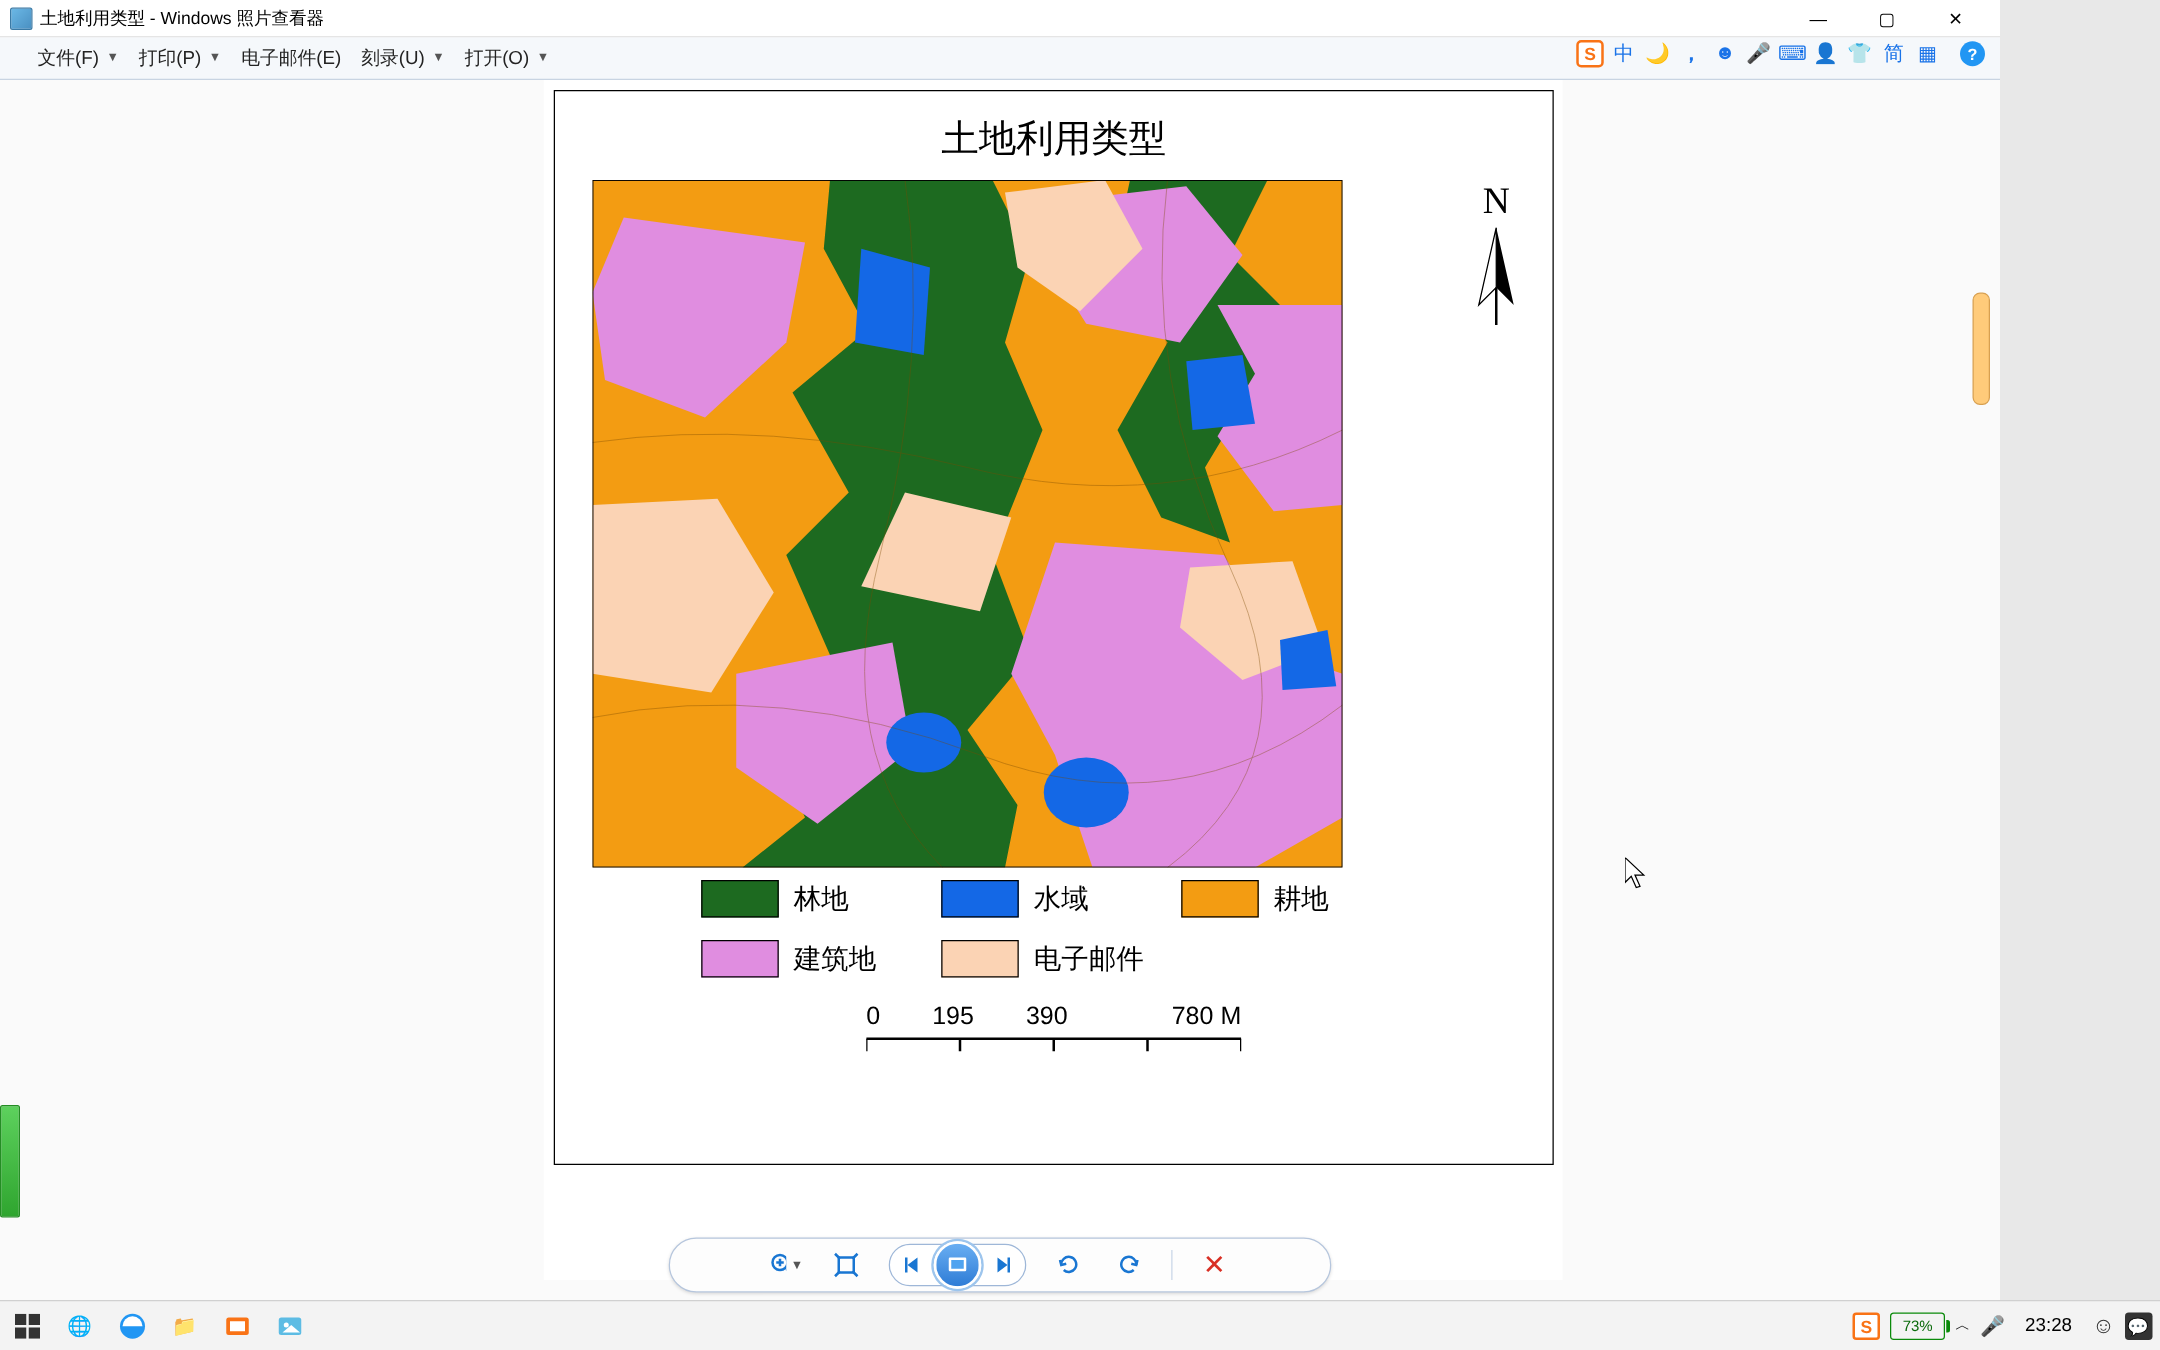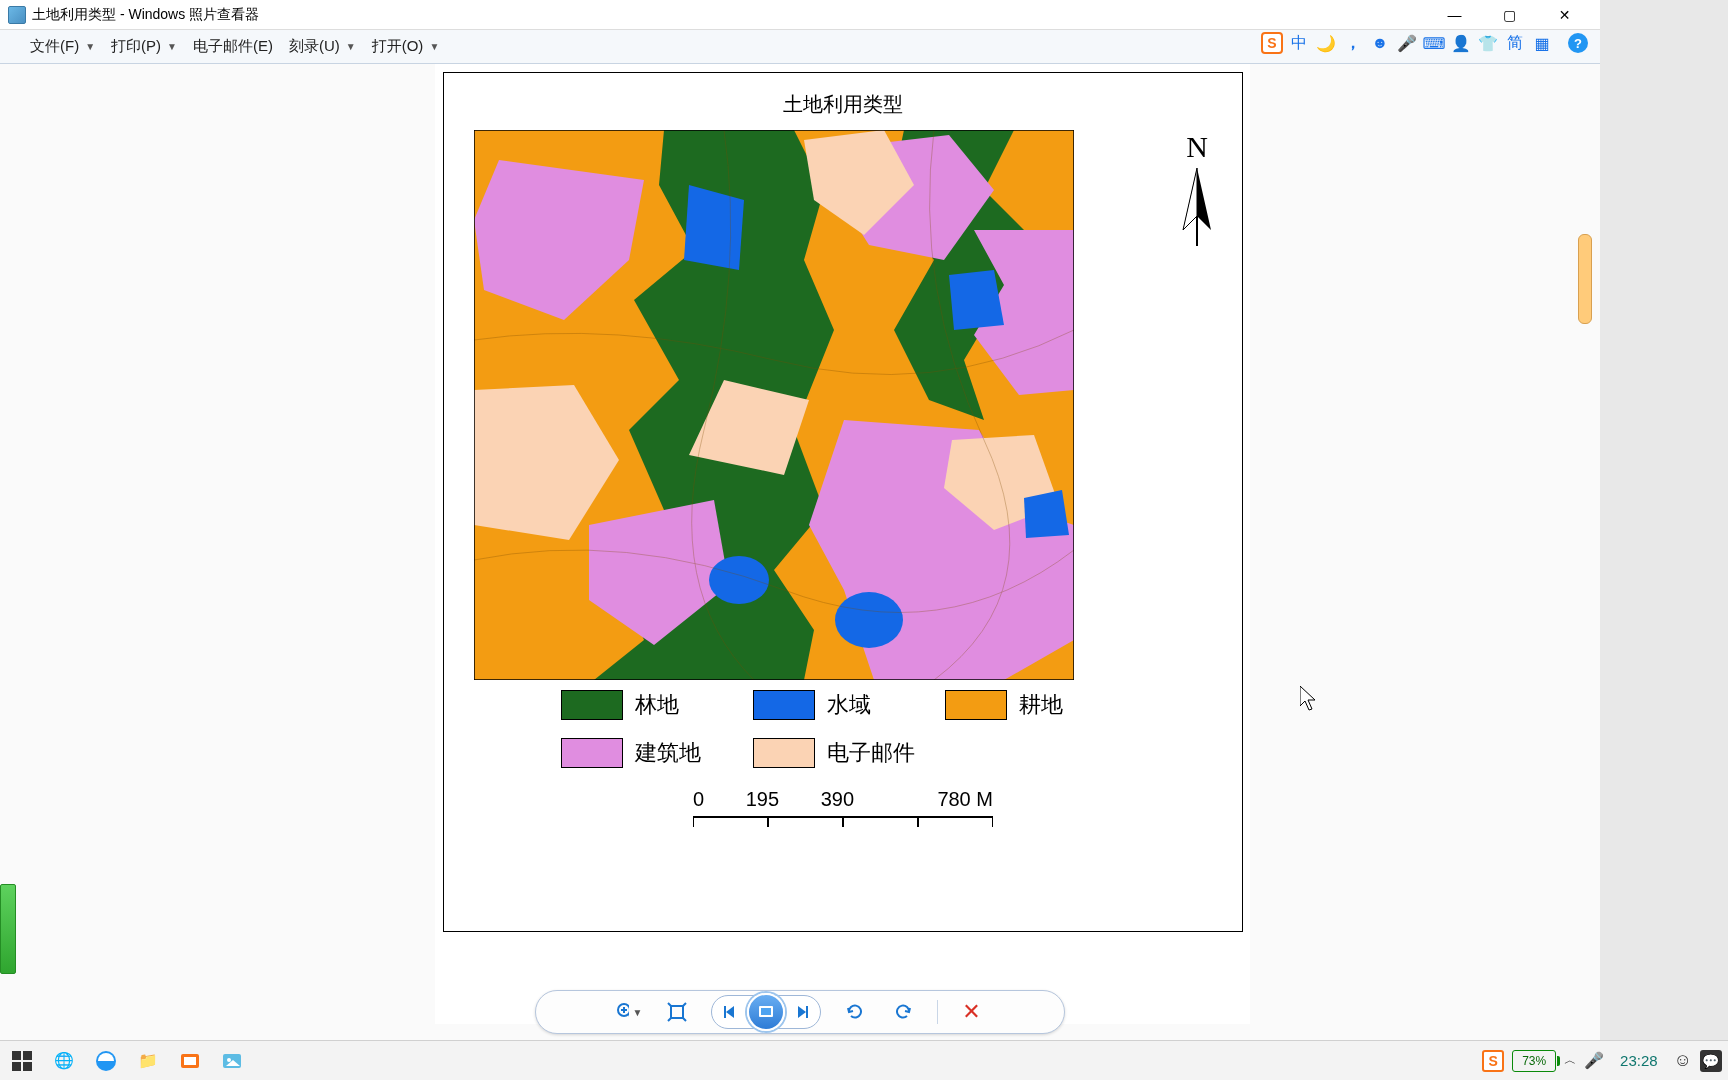--- a/index.html
+++ b/index.html
@@ -21,21 +21,21 @@
     .ime-icon { width: 22px; height: 22px; border-radius: 4px; display: flex; align-items: center; justify-content: center; font-size: 16px; color: #1a73e8; cursor: pointer; }
     .ime-icon.s { background: #fff; border: 2px solid #f97316; color: #f97316; font-weight: 900; font-size: 14px; }
     .help-icon { width: 20px; height: 20px; border-radius: 50%; background: #2196f3; color: #fff; display: flex; align-items: center; justify-content: center; font-size: 13px; font-weight: bold; margin-left: 10px; }
 
     .content { flex: 1; background: #fafafa; display: flex; position: relative; }
     .leftedge { position: absolute; left: 0; top: 820px; width: 16px; height: 90px; background: linear-gradient(#5dd15d,#2fa52f); border-radius: 2px; border: 1px solid #248d24; }
     .rightedge { position: absolute; right: 8px; top: 170px; width: 14px; height: 90px; background: #ffcb7a; border-radius: 6px; border: 1px solid #d8a050; }
 
     .photo-surface { margin-left: 435px; width: 815px; height: 960px; background: #fff; padding: 8px; }
     .photo-frame { width: 800px; height: 860px; border: 1.5px solid #000; background: #fff; padding: 18px 30px 16px; display: flex; flex-direction: column; align-items: center; position: relative; }
-    .map-title { font-family: "SimSun", serif; font-size: 20px; color: #000; margin-bottom: 12px; }
+    .map-title { font-family: "SimSun", serif; font-size: 30px; color: #000; margin-bottom: 12px; }
     .map-body { position: relative; width: 100%; }
     .map-svg { display: block; }
     .north { position: absolute; right: -5px; top: 0; text-align: center; }
     .north .n { font-size: 30px; font-family: serif; font-weight: 500; margin-bottom: 4px; }
 
     .legend { margin-top: 10px; display: grid; grid-template-columns: repeat(3, 180px); gap: 18px 12px; justify-content: center; }
     .leg { display: flex; align-items: center; gap: 12px; }
     .swatch { width: 62px; height: 30px; border: 1px solid #000; }
     .leg span { font-family: "SimSun", serif; font-size: 22px; }
 
@@ -47,21 +47,21 @@
     .play-pill { width: 110px; height: 34px; border: 1px solid #9eb7d8; border-radius: 17px; display: flex; align-items: center; justify-content: space-between; padding: 0 8px; background: #fff; }
     .play-center { width: 38px; height: 38px; border-radius: 50%; background: linear-gradient(#69aef2,#2e7cd6); border: 2px solid #fff; box-shadow: 0 0 0 2px #9dc5ed; display: flex; align-items: center; justify-content: center; margin: 0 -3px; }
     .sep { width: 1px; height: 24px; background: #c9d6e7; }
     .red { color: #d93025; font-size: 22px; }
 
     .taskbar { position: absolute; bottom: 0; left: 0; width: 100%; height: 40px; background: #f3f3f3; border-top: 1px solid #d0d0d0; display: flex; align-items: center; padding: 0 6px; gap: 10px; }
     .tb-icon { width: 32px; height: 32px; display: flex; align-items: center; justify-content: center; border-radius: 3px; cursor: pointer; }
     .sys-tray { margin-left: auto; display: flex; align-items: center; gap: 8px; }
     .battery { width: 44px; height: 22px; border: 1.5px solid #0a8a0a; border-radius: 3px; position: relative; display: flex; align-items: center; justify-content: center; font-size: 12px; color: #0a6a0a; }
     .battery::after { content: ""; position: absolute; right: -5px; width: 3px; height: 10px; background: #0a8a0a; border-radius: 0 2px 2px 0; }
-    .clock { font-size: 15px; color: #0f766e; margin: 0 8px; }
+    .clock { font-size: 15px; color: #000000; margin: 0 8px; }
     .sq-icon { width: 22px; height: 22px; display: flex; align-items: center; justify-content: center; border-radius: 3px; font-size: 14px; font-weight: bold; }
 
     .cursor { position: absolute; top: 622px; left: 1300px; pointer-events: none; }
   </style>
 </head>
 <body>
 
 <div class="window">
 
   <div class="titlebar">

